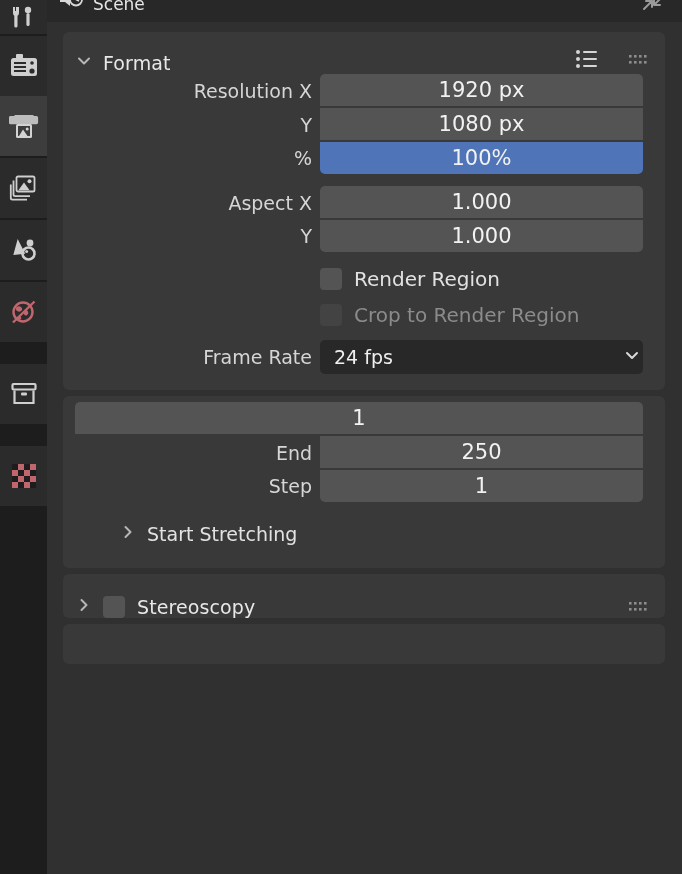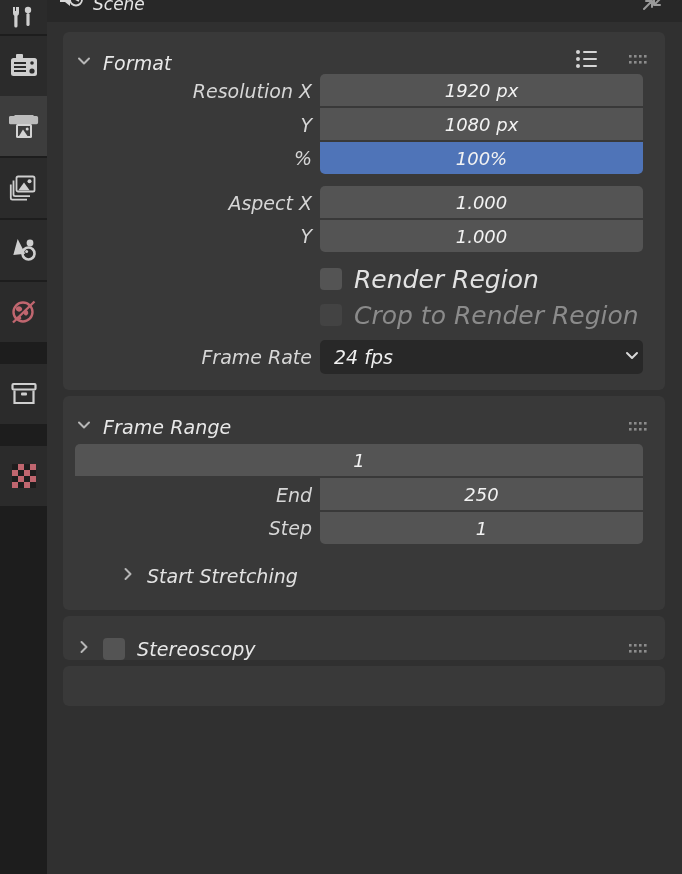--- a/index.html
+++ b/index.html
@@ -11,21 +11,20 @@
     background: #303030;
     font-family: "DejaVu Sans", sans-serif;
   }
 
   #app {
     position: relative;
     width: 682px;
     height: 874px;
     display: flex;
     background: #303030;
-    font-style: italic;
   }
 
   
   #tabbar {
     width: 47px;
     height: 874px;
     background: #1d1d1d;
     flex: 0 0 47px;
     position: relative;
   }
@@ -121,21 +120,21 @@
     font-size: 19px;
     white-space: nowrap;
   }
   .row .fld { flex: 1 1 auto; }
 
   
   .numfield {
     height: 32px;
     background: #545454;
     color: #f2f2f2;
-    font-size: 18px;
+    font-size: 21px;
     display: flex;
     align-items: center;
     justify-content: center;
     border-radius: 5px;
     user-select: none;
   }
   .numfield.slider {
     background: #4f74b8;
   }
   
@@ -151,21 +150,21 @@
     padding-left: 245px;
   }
   .cbox {
     width: 22px; height: 22px;
     background: #545454;
     border-radius: 4px;
     flex: 0 0 22px;
     margin-right: 12px;
   }
   .cbox.dim { background: #434343; }
-  .cblabel { color: #e2e2e2; font-size: 25px; white-space: nowrap; }
+  .cblabel { color: #e2e2e2; font-size: 20px; white-space: nowrap; }
   .cblabel.dim { color: #8b8b8b; }
 
   
   .dropdown {
     height: 34px;
     background: #282828;
     border-radius: 5px;
     display: flex;
     align-items: center;
     padding: 0 2px 0 14px;
@@ -438,44 +437,20 @@
                 </svg>
               </span>
             </div>
           </div>
         </div>
 
       </div>
     </div>
 
     <div class="panel">
-      <div class="panel-header">
-        <span class="chev">
-          <svg width="18" height="18" viewBox="0 0 18 18">
-            <path d="M4 6.5 L9 11.5 L14 6.5" stroke="#b6b6b6" stroke-width="2" fill="none" stroke-linecap="round" stroke-linejoin="round"></path>
-          </svg>
-        </span>
-        <span class="panel-title">Frame Range</span>
-        <span class="panel-header-tools">
-          <span>
-            <svg width="22" height="14" viewBox="0 0 22 14">
-              <g fill="#8c8c8c">
-                <rect x="0" y="2" width="2.6" height="2.6"></rect>
-                  <rect x="5" y="2" width="2.6" height="2.6"></rect>
-                <rect x="10" y="2" width="2.6" height="2.6"></rect>
-                  <rect x="15" y="2" width="2.6" height="2.6"></rect>
-                <rect x="0" y="8" width="2.6" height="2.6"></rect>
-                  <rect x="5" y="8" width="2.6" height="2.6"></rect>
-                <rect x="10" y="8" width="2.6" height="2.6"></rect>
-                  <rect x="15" y="8" width="2.6" height="2.6"></rect>
-              </g>
-            </svg>
-          </span>
-        </span>
-      </div>
 
       <div class="panel-body">
         <div class="spacer-6"></div>
 
         <div class="row tight">
           <div class="fld">
             <div class="numfield grp-top">1</div>
           </div>
         </div>
         <div class="row tight">

